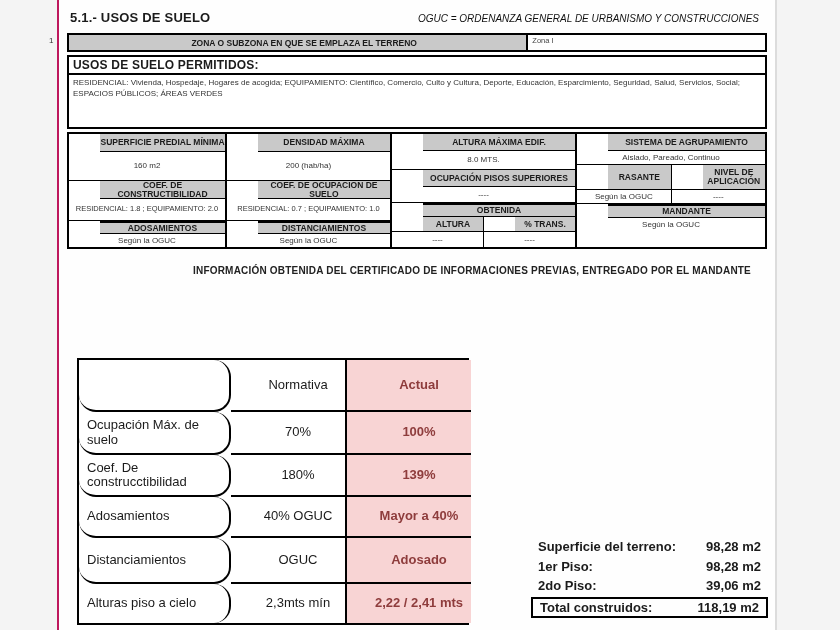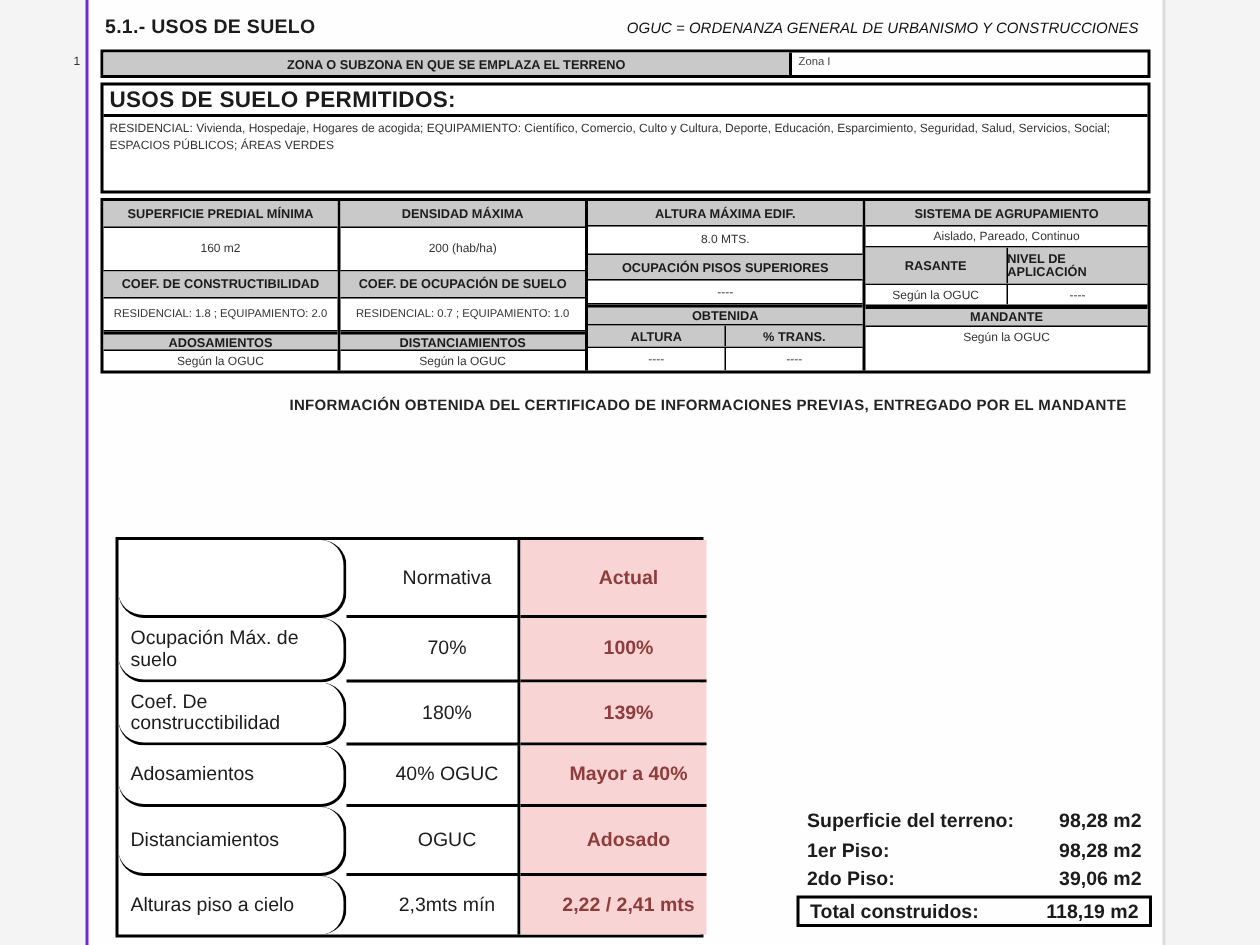--- a/index.html
+++ b/index.html
@@ -1,49 +1,49 @@
 <!DOCTYPE html>
 <html style="--header-gray: #c9c9c9; --pink: #f8d4d4; --maroon: #8e3c3c;"><head>
 <meta charset="utf-8">
 <style>
   * { margin:0; padding:0; box-sizing:border-box; }
   html,body { width:840px; height:630px; font-family:"Liberation Sans", sans-serif; color:#1b1b1b; }
   body { background:#f4f4f4; }
   .page {
     position:relative; width:720px; height:630px; margin:0 0 0 57px;
-    background:#fefefe; border-left:2px solid #6d28d9; border-right:2px solid #dcdcdc;
+    background:#fefefe; border-left:2px solid #be185d; border-right:2px solid #dcdcdc;
   }
   .titlebar { display:flex; justify-content:space-between; align-items:baseline;
     padding:10px 16px 0 11px; }
   .title { font-size:13px; font-weight:bold; letter-spacing:.2px; }
   .legend { font-size:10px; font-style:italic; color:#111; }
   .content { padding:0 8px 0 8px; }
   .rowmarker { position:absolute; left:-10px; top:36px; font-size:8px; color:#333; }
 
   
   .zona-row { margin-top:8px; height:19px; border:2px solid #000; display:flex; }
   .zona-label { width:66%; background:var(--header-gray,#c9c9c9); border-right:2px solid #000;
     font-size:8.5px; font-weight:bold; display:flex; align-items:center; justify-content:center;padding-left:13px; }
   .zona-value { flex:1; font-size:7.5px; color:#444; padding:1px 4px; }
 
   
   .usos-box { margin-top:3px; height:74px; border:2px solid #000; background:#fff; }
-  .usos-header { font-size:15px; font-weight:bold; padding:1px 4px 1px 4px;
+  .usos-header { font-size:12px; font-weight:bold; padding:1px 4px 1px 4px;
     border-bottom:2.5px solid #000; letter-spacing:.2px; }
   .usos-body { font-size:8px; line-height:11px; color:#333; padding:2px 4px; }
 
   
   .grid { margin-top:3px; height:117px; border:2px solid #000; display:flex; background:#fff; }
   .gcol { display:flex; flex-direction:column; }
   .c1 { width:22.7%; } .c2 { width:23.7%; } .c3 { width:26.6%; } .c4 { flex:1; }
   .c1,.c2,.c3 { border-right:2px solid #000; }
   .cell { border-bottom:1.5px solid #000; overflow:hidden; flex-shrink:0; }
   .gcol > .cell:last-child, .gcol > .subrow:last-child { border-bottom:none; }
   .gh { background:var(--header-gray,#c9c9c9); font-weight:bold; font-size:8.5px;
-    display:flex; align-items:center; justify-content:center; line-height:1.05; }
+    display:flex; align-items:center; justify-content:center; text-align:center; line-height:1.05;margin-left:31px; }
   .gv { font-size:8px; color:#333; display:flex; align-items:center; justify-content:center; text-align:center; line-height:1.15; }
   .gv.small { font-size:7.5px; }
   .gv.topalign { align-items:flex-start; padding-top:2px; }
   .thick { border-top:2.5px solid #000; }
   .subrow { display:flex; border-bottom:1.5px solid #000; overflow:hidden; flex-shrink:0; }
   .subrow > div { flex:1; overflow:hidden; }
   .subrow > div:first-child { border-right:1.5px solid #000; }
   .h17{height:17px}.h18{height:18px}.h29{height:29px}.h22{height:22px}.h13{height:13px}
   .h19{height:19px}.h16{height:16px}.h14{height:14px}.h15{height:15px}.h25{height:25px}.h29b{height:29px}
 

